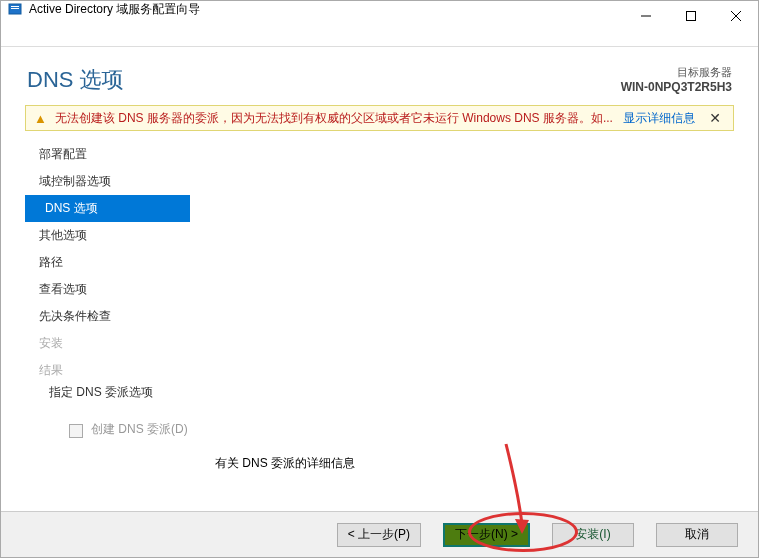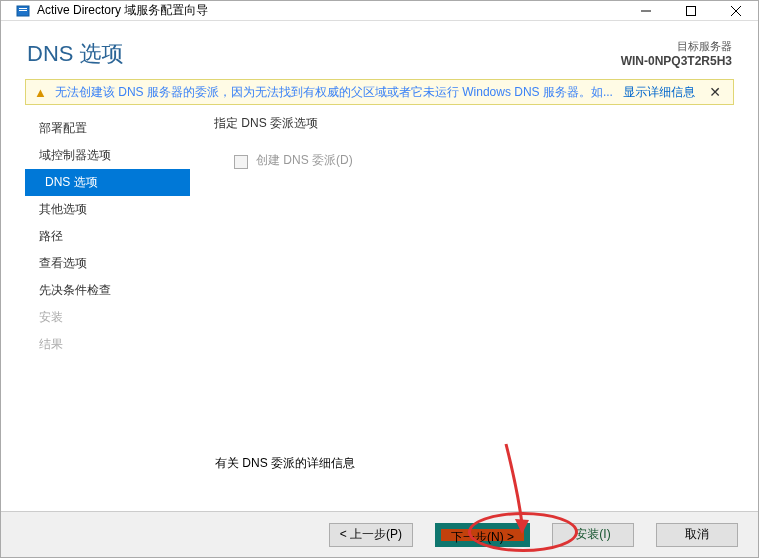--- a/index.html
+++ b/index.html
@@ -1,47 +1,47 @@
 <!DOCTYPE html>
 <html><head>
   <meta charset="utf-8">
   <style>
     * { box-sizing: border-box; margin: 0; padding: 0; font-family: "Microsoft YaHei", "Segoe UI", sans-serif; }
     body { width: 759px; height: 558px; background: #fff; border: 1px solid #aaa; position: relative; overflow: hidden; }
-    .titlebar { height: 20px; display: flex; align-items: center; padding-left: 14px; background: #fff; border-bottom: 1px solid #ddd; }
+    .titlebar { height: 46px; display: flex; align-items: flex-start; padding-left: 6px; background: #fff; border-bottom: 1px solid #ddd; }
     .titlebar-icon { width: 16px; height: 16px; margin-right: 6px; display: flex; align-items: center; justify-content: center; }
     .titlebar-text { font-size: 12px; flex: 1; color: #000; }
     .titlebar-controls { display: flex; }
     .titlebar-btn { width: 45px; height: 30px; display: flex; align-items: center; justify-content: center; font-size: 13px; }
     .header-area { padding: 18px 26px 10px 26px; display: flex; justify-content: space-between; align-items: flex-start; }
     .page-title { font-size: 22px; font-weight: 300; color: #2a6496; }
     .target-box { text-align: right; font-size: 11px; color: #444; }
     .target-box .label { color: #555; }
     .target-box .server { font-weight: bold; font-size: 12px; }
     .warning-bar { margin: 0 24px; background: #fffbe5; border: 1px solid #e0d674; height: 26px; display: flex; align-items: center; padding: 0 8px; font-size: 12px; }
     .warn-icon { color: #d99400; margin-right: 8px; font-size: 13px; }
-    .warn-text { flex: 1; color: #3b82f6; white-space: nowrap; overflow: hidden; text-overflow: ellipsis; }
+    .warn-text { flex: 1; color: #b91c1c; white-space: nowrap; overflow: hidden; text-overflow: ellipsis; }
     .warn-link { color: #0066cc; cursor: pointer; margin-left: 6px; }
     .warn-close { margin-left: 10px; color: #333; cursor: pointer; font-size: 14px; padding: 0 4px; }
-    .body-area { display: flex; padding: 10px 24px 0 24px; height: 350px; }
+    .body-area { display: flex; padding: 10px 24px 0 24px; height: 350px; flex-direction: column; }
     .sidebar { width: 165px; font-size: 12px; }
     .sidebar-item { padding: 5px 14px; color: #333; cursor: pointer; }
     .sidebar-item.active { background: #0078d7; color: #fff; padding-left: 20px; }
     .sidebar-item.disabled { color: #aaa; cursor: default; }
     .content { flex: 1; padding-left: 24px; font-size: 12px; }
     .content-title { color: #333; margin-bottom: 20px; }
     .chk-row { display: flex; align-items: flex-end; padding-left: 20px; }
     .chk { width: 14px; height: 14px; border: 1px solid #aaa; margin-right: 8px; background: #f4f4f4; }
     .chk-label { color: #999; }
     .link-area { position: absolute; left: 214px; top: 454px; font-size: 12px; }
     .link-area a { color: #000000; text-decoration: none; cursor: pointer; }
     .footer { position: absolute; bottom: 0; left: 0; right: 0; height: 46px; background: #f0f0f0; border-top: 1px solid #ccc; display: flex; align-items: center; justify-content: flex-end; padding-right: 20px; gap: 22px; }
     .btn { height: 24px; min-width: 82px; font-size: 12px; border: 1px solid #adadad; background: #e1e1e1; cursor: pointer; padding: 0 10px; }
     .btn.disabled { color: #14532d; cursor: default; }
-    .btn.focus { border: 6px solid #0f766e; background: #c2410c; }
+    .btn.focus { border: 2px solid #0f766e; background: #4d7c0f; }
     .arrow { position: absolute; left: 497px; top: 441px; pointer-events: none; }
     .ellipse { position: absolute; left: 467px; top: 511px; width: 110px; height: 40px; border: 3px solid #d33; border-radius: 50%; pointer-events: none; }
   </style>
 </head>
 <body>
 
 <div class="titlebar">
   <span class="titlebar-icon">
     <svg width="14" height="14">
         <rect x="1" y="2" width="12" height="10" fill="#1e73c9" stroke="#115a9e"></rect>

